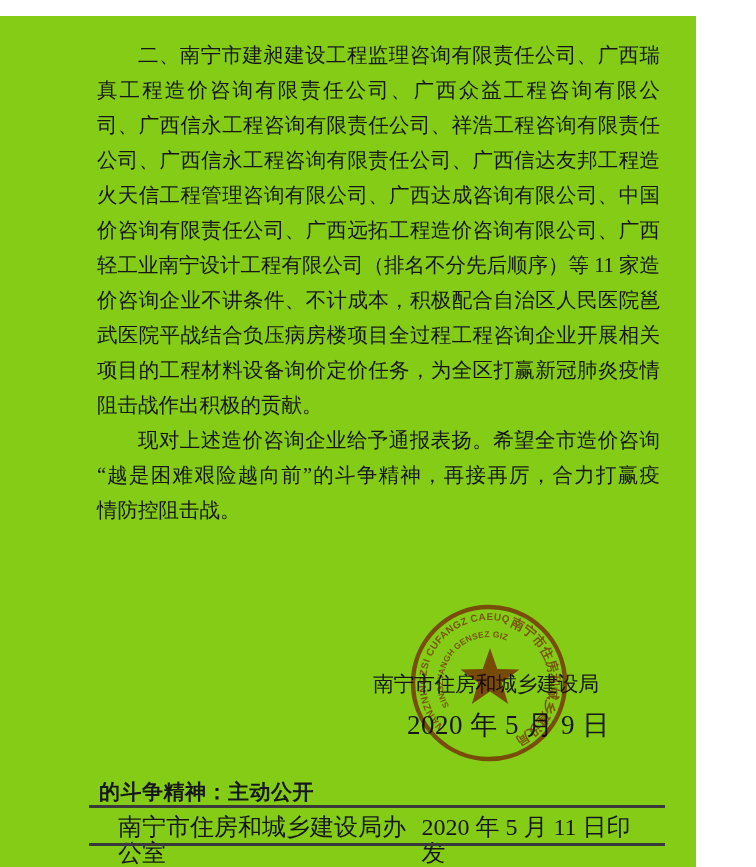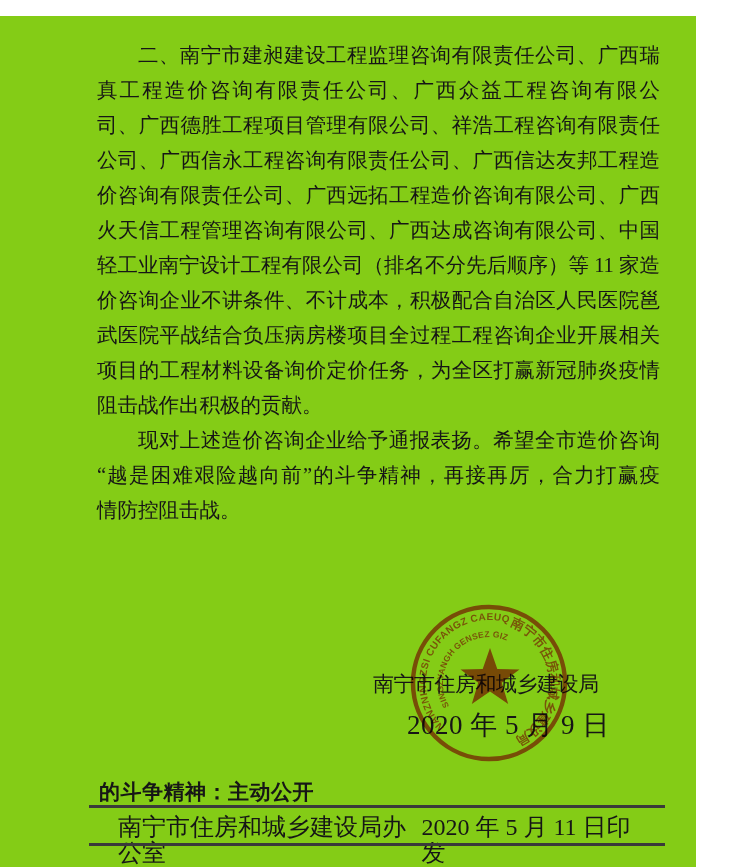--- a/index.html
+++ b/index.html
@@ -98,24 +98,24 @@
   }
 </style>
 </head>
 <body>
 
 <div class="page">
 
   <div class="body-text">
     <div class="line just indent">二、南宁市建昶建设工程监理咨询有限责任公司、广西瑞</div>
     <div class="line just">真工程造价咨询有限责任公司、广西众益工程咨询有限公</div>
-    <div class="line just">司、广西德胜工程项目管理有限公司、祥浩工程咨询有限责任</div>
+    <div class="line just">司、广西信永工程咨询有限责任公司、祥浩工程咨询有限责任</div>
     <div class="line just">公司、广西信永工程咨询有限责任公司、广西信达友邦工程造</div>
+    <div class="line just">火天信工程管理咨询有限公司、广西达成咨询有限公司、中国</div>
     <div class="line just">价咨询有限责任公司、广西远拓工程造价咨询有限公司、广西</div>
-    <div class="line just">火天信工程管理咨询有限公司、广西达成咨询有限公司、中国</div>
     <div class="line just">轻工业南宁设计工程有限公司（排名不分先后顺序）等 11 家造</div>
     <div class="line just">价咨询企业不讲条件、不计成本，积极配合自治区人民医院邕</div>
     <div class="line just">武医院平战结合负压病房楼项目全过程工程咨询企业开展相关</div>
     <div class="line just">项目的工程材料设备询价定价任务，为全区打赢新冠肺炎疫情</div>
     <div class="line">阻击战作出积极的贡献。</div>
     <div class="line just indent">现对上述造价咨询企业给予通报表扬。希望全市造价咨询</div>
     <div class="line just">“越是困难艰险越向前”的斗争精神，再接再厉，合力打赢疫</div>
     <div class="line">情防控阻击战。</div>
   </div>
 

